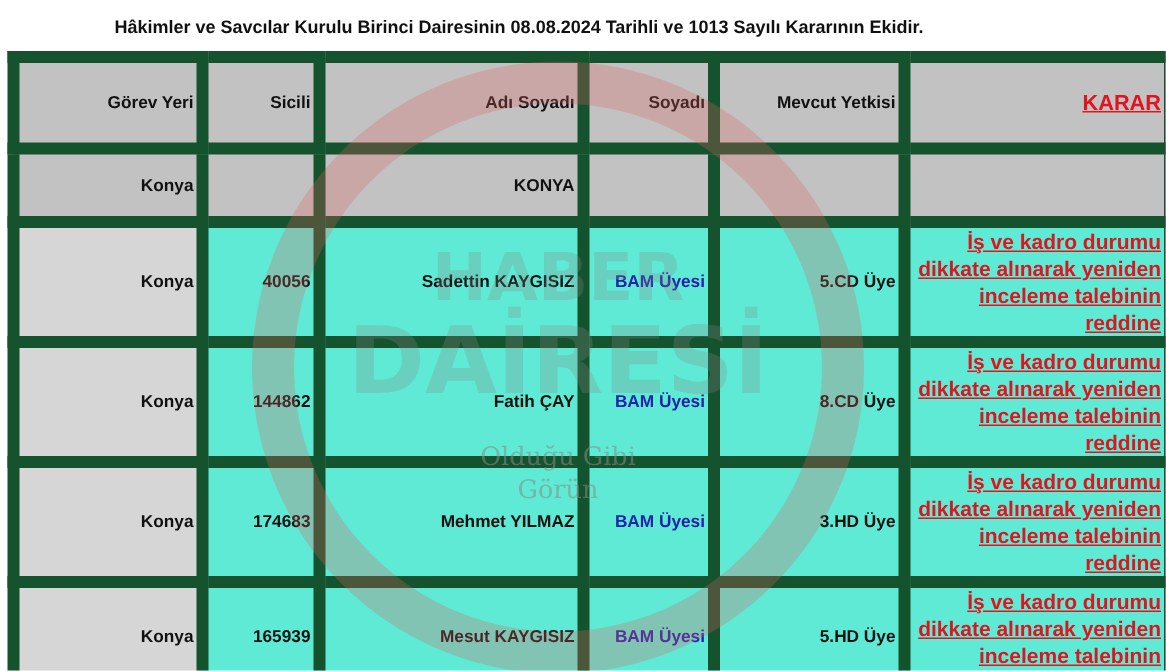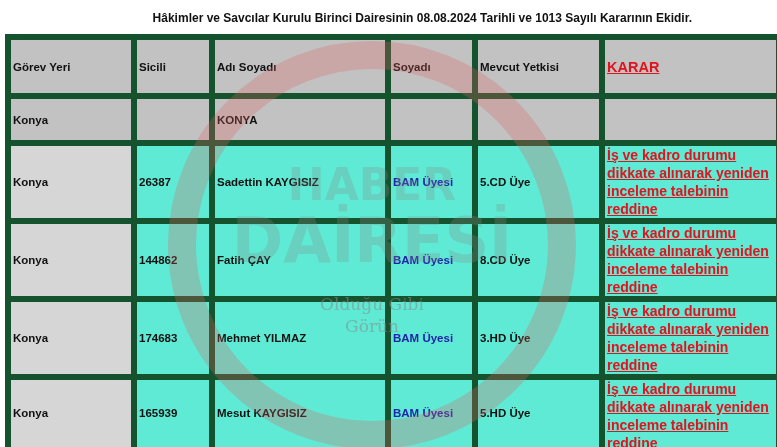--- a/index.html
+++ b/index.html
@@ -1,20 +1,20 @@
 <!DOCTYPE html>
 <html><head>
 <meta charset="utf-8">
 <style>
   html, body { margin:0; padding:0; background:#ffffff; }
   body { width:777px; height:447px; overflow:hidden; position:relative; font-family:"Liberation Sans", sans-serif; }
-  .title { position:absolute; left:0; top:11px; width:692px; text-align:right; font-weight:bold; font-size:12px; color:#111; }
+  .title { position:absolute; left:0; top:11px; width:692px; text-align:center; font-weight:bold; font-size:12px; color:#111; }
   table.decision { position:absolute; left:5px; top:34px; border-collapse:collapse; table-layout:fixed; width:771px; }
   table.decision td, table.decision th {
-    border:6px solid #14532d; text-align:left; vertical-align:middle; font-weight:bold; font-size:11.5px; color:#111; padding:0 2px;
+    border:8px solid #14532d; text-align:right; vertical-align:middle; font-weight:bold; font-size:11.5px; color:#111; padding:0 2px;
   }
   thead th { background:#c2c2c2; height:53px; }
   tr.group td { background:#c2c2c2; height:41px; }
   tr.person td { background:#5eead4; height:68px; }
   tr.person td.place { background:#d6d6d6; }
   tr.last td { height:88px; vertical-align:top; }
   tr.last td.mid { vertical-align:top; padding-top:27px; }
   td.name { text-align:left; }
   .blue { color:#2222aa !important; }
   .red { color:#e0141e !important; font-size:14px !important; line-height:18px;text-decoration:underline; }
@@ -49,21 +49,21 @@
     <tr class="group">
       <td>Konya</td>
       <td></td>
       <td>KONYA</td>
       <td></td>
       <td></td>
       <td></td>
     </tr>
     <tr class="person">
       <td class="place">Konya</td>
-      <td>26387</td>
+      <td>40056</td>
       <td class="name">Sadettin KAYGISIZ</td>
       <td class="blue">BAM Üyesi</td>
       <td>5.CD Üye</td>
       <td class="red">İş ve kadro durumu dikkate alınarak yeniden inceleme talebinin reddine</td>
     </tr>
     <tr class="person">
       <td class="place">Konya</td>
       <td>144862</td>
       <td class="name">Fatih ÇAY</td>
       <td class="blue">BAM Üyesi</td>

